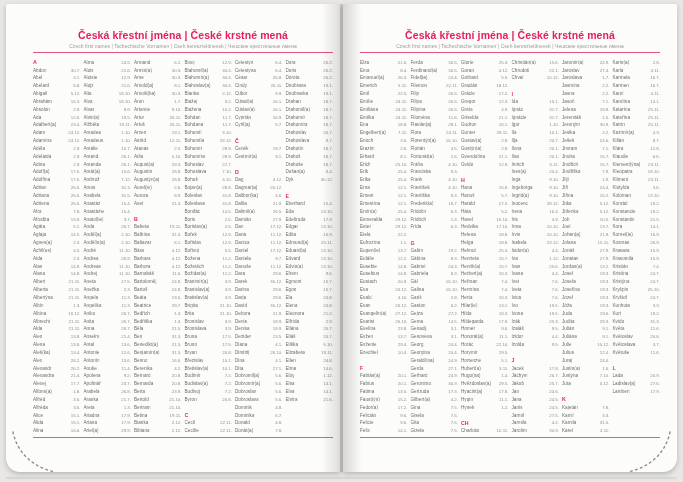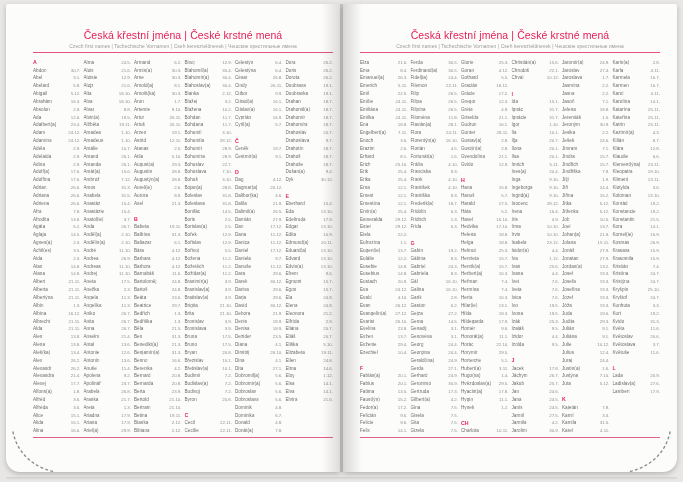--- a/index.html
+++ b/index.html
@@ -13,21 +13,21 @@
     background:#fcfcfb;
     box-shadow:0 2px 5px rgba(60,55,50,.28);
   }
   .page.left{left:6px;border-radius:2px 0 0 14px;}
   .page.right{left:343px;border-radius:0 2px 14px 0;}
   .page-inner{position:relative;height:100%;}
   .page.left  .page-inner{padding:0 7px 0 27px;}
   .page.right .page-inner{padding:0 17px 0 17px;}
   .pg-header{text-align:center;padding-top:25px;}
   .pg-title{
-    font-size:10.5px;font-weight:normal;letter-spacing:.1px;
+    font-size:10.5px;font-weight:bold;letter-spacing:.1px;
     color:#e4205c;line-height:12px;white-space:nowrap;
   }
   .pg-sub{
     font-size:4.9px;color:#999;margin-top:2.5px;white-space:nowrap;
     letter-spacing:.1px;
   }
   .rule{border:0;border-top:1px solid #e4558015;height:0;margin:0;}
   .rule-top{margin-top:3px;border-top:1px solid #e0336c;opacity:.85;}
   .rule-bottom{border-top:1px solid #e0336c;opacity:.8;margin-top:2px;}
   .grid-outer{width:300px;height:377px;overflow:hidden;margin-top:5px;}

